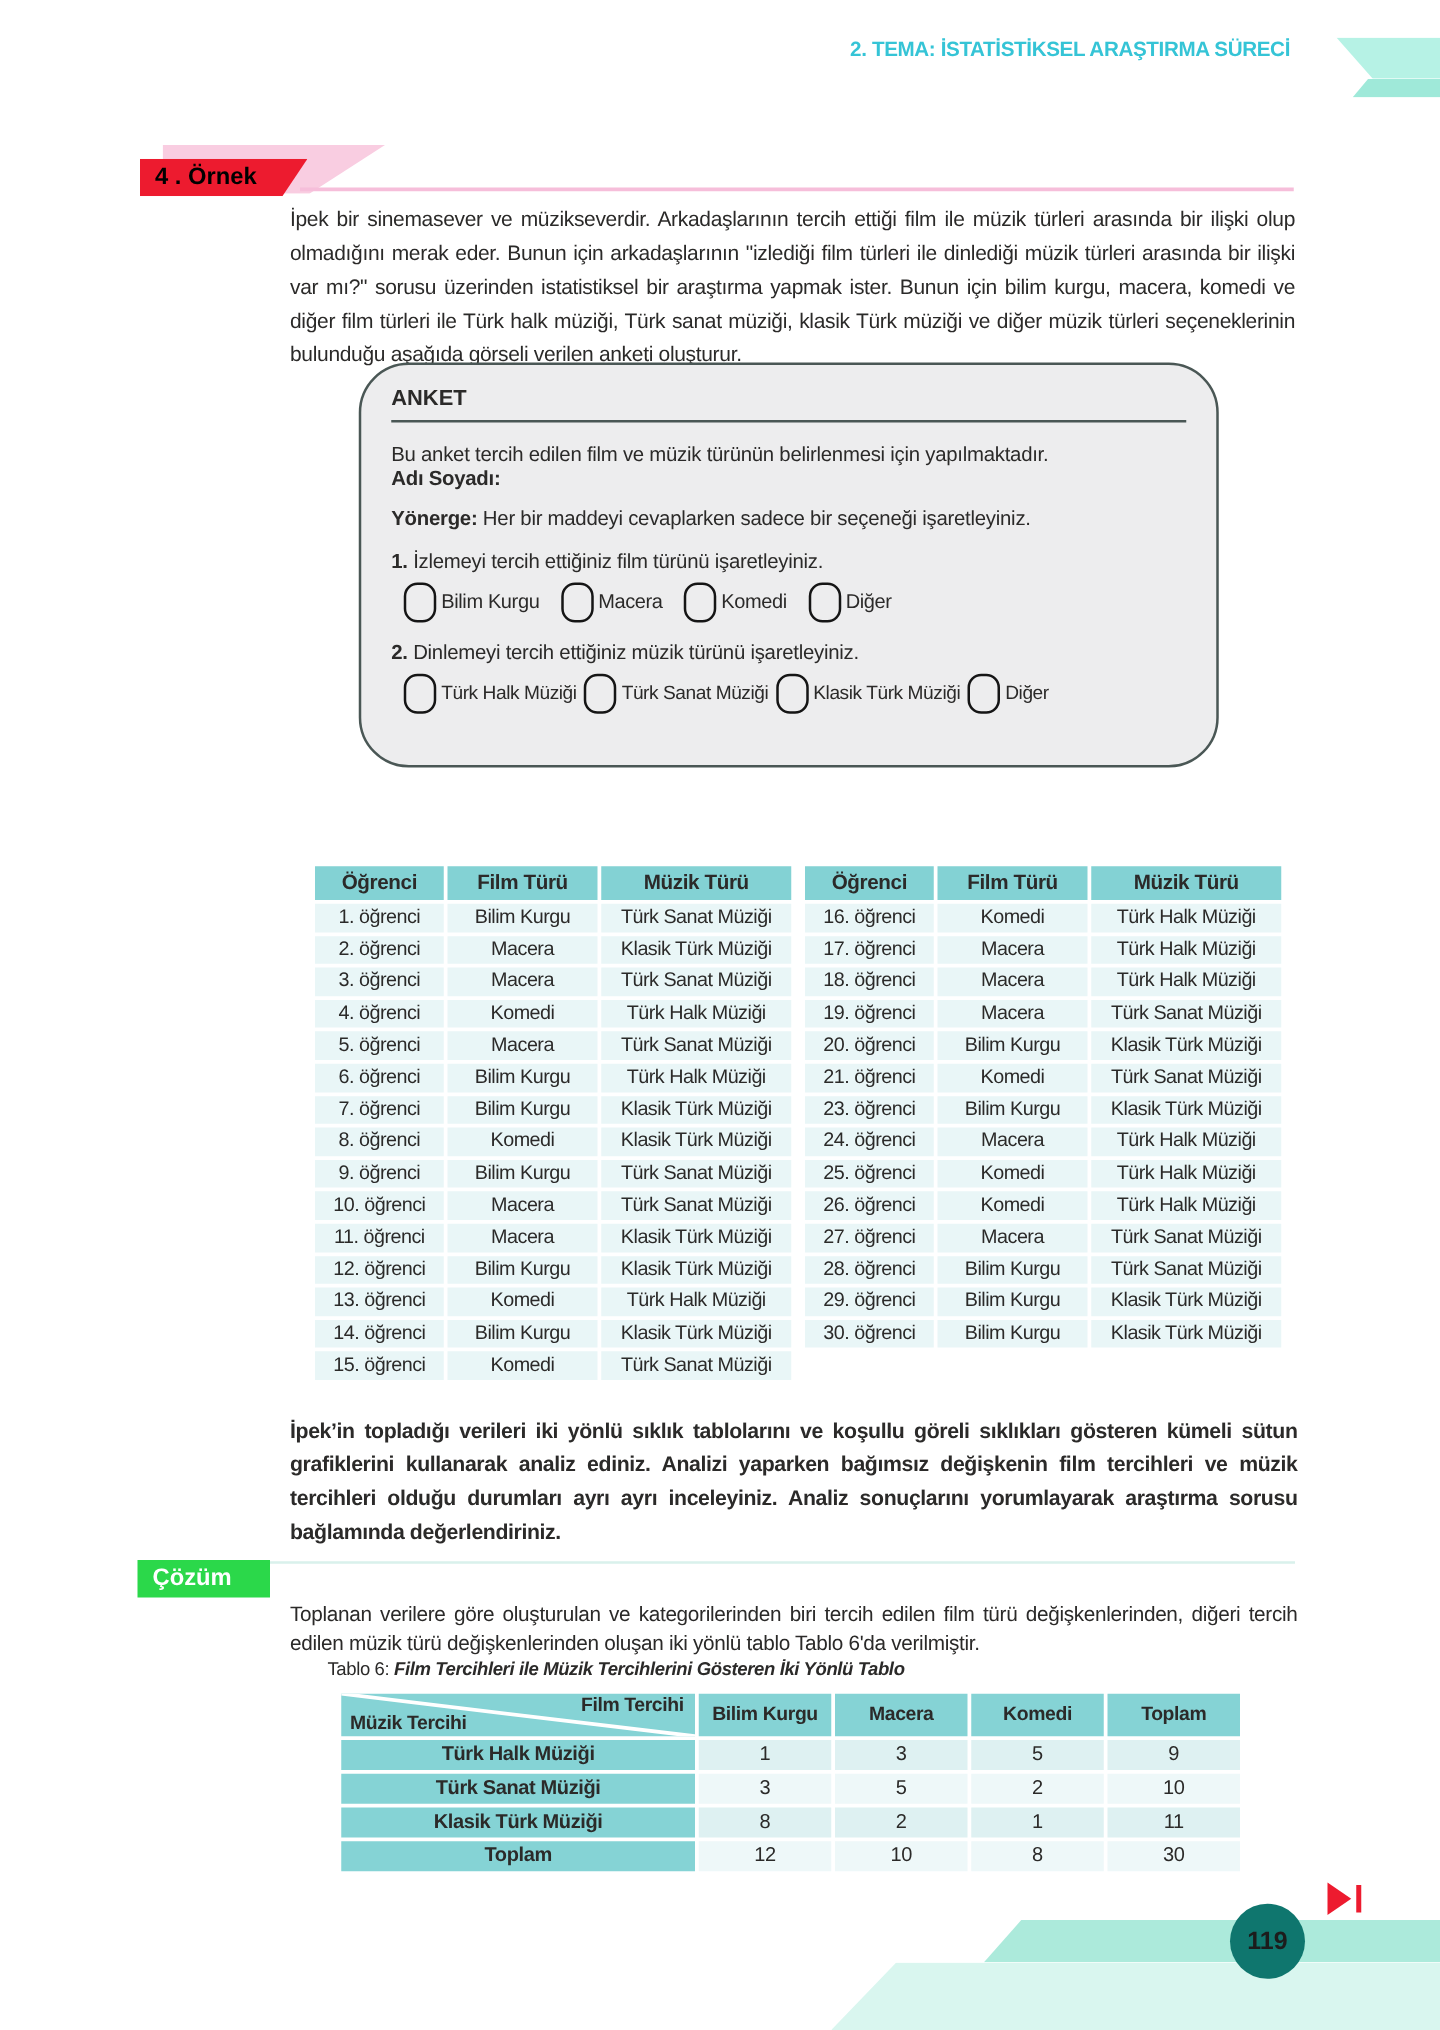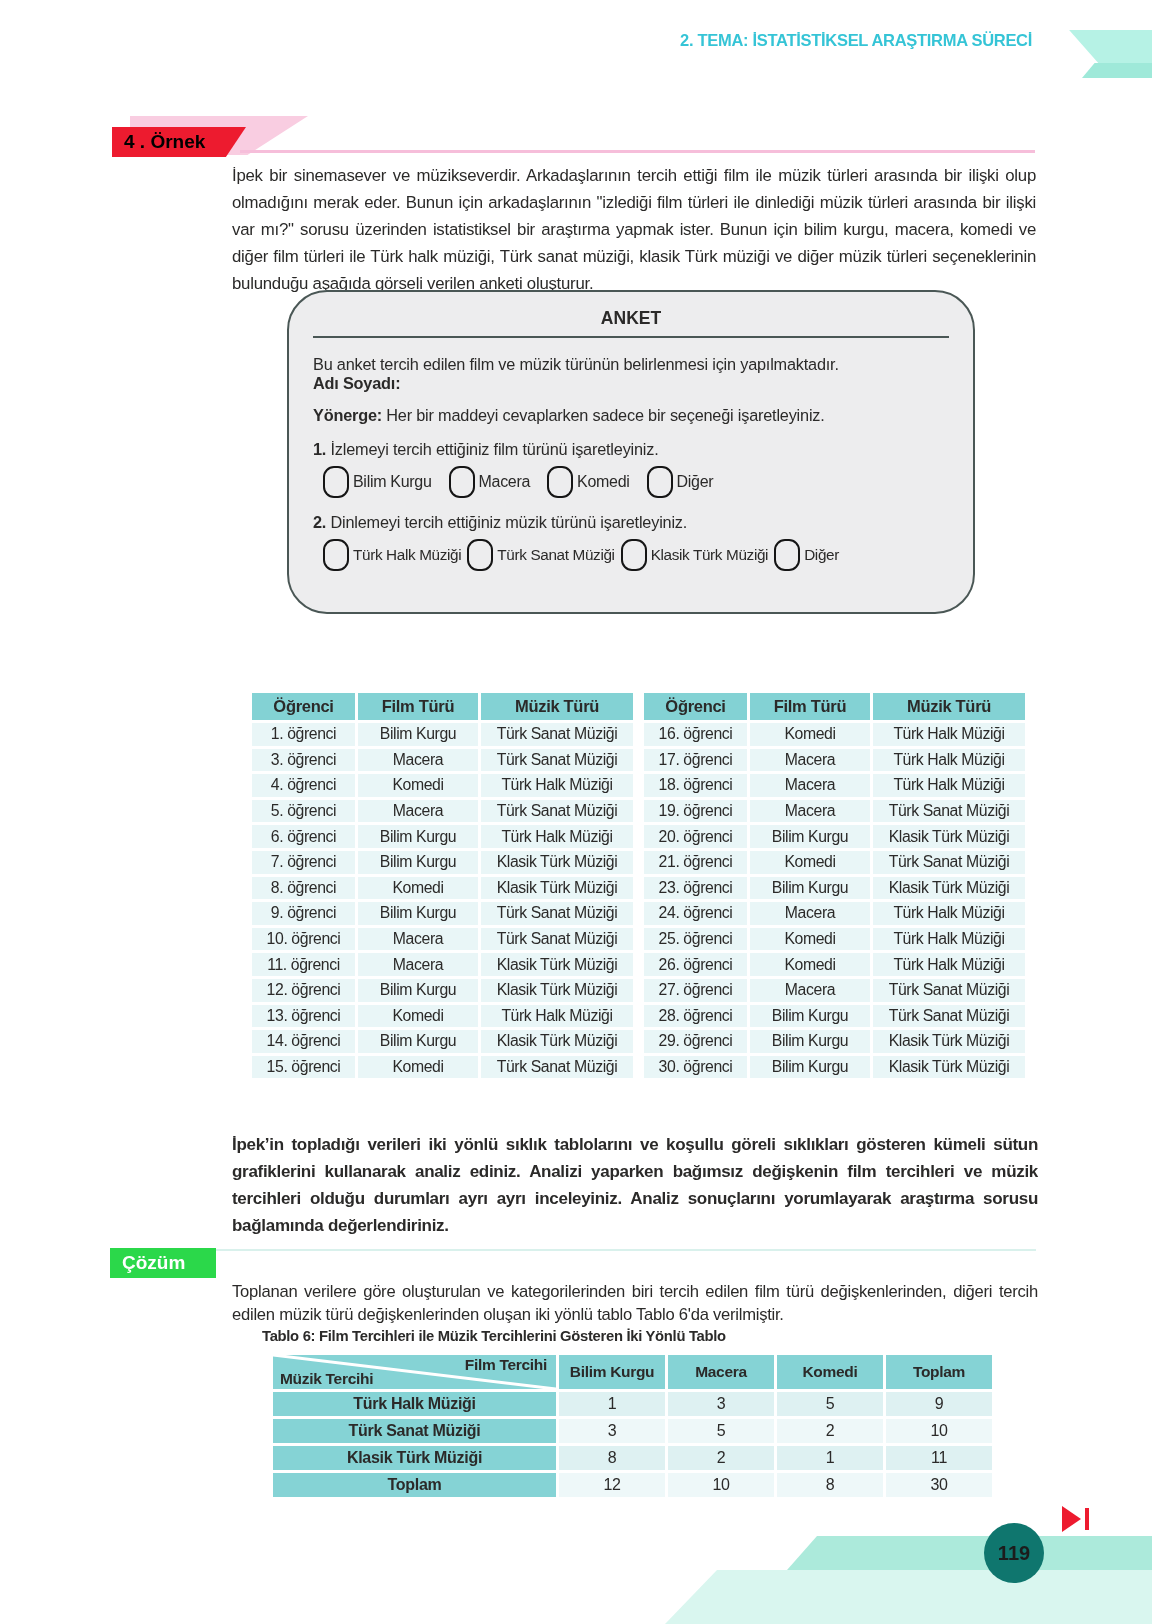--- a/index.html
+++ b/index.html
@@ -23,21 +23,21 @@
                clip-path:polygon(0 0,100% 0,85% 100%,0 100%);color:#000000;font-weight:bold;
                font-size:19px;display:flex;align-items:center;padding-left:12px;box-sizing:border-box;}
 
   .intro{position:absolute;left:232px;top:162px;width:804px;font-size:16.8px;line-height:27px;
          text-align:justify;letter-spacing:-0.25px;}
 
   
   .anket{position:absolute;left:287px;top:290px;width:688px;height:324px;background:#ededee;
          border:2.5px solid #4a5755;border-radius:40px;box-sizing:border-box;
          padding:12px 24px 0 24px;overflow:hidden;}
-  .anket-title{text-align:center;font-weight:bold;font-size:17.5px;margin-top:4px;}
+  .anket-title{font-weight:bold;font-size:17.5px;margin-top:4px;}
   .anket-rule{height:2px;background:#4a5755;margin:7px 0 0 0;}
   .anket p{font-size:16.3px;letter-spacing:-0.2px;}
   .anket-desc{margin-top:17px;}
   .anket-name{}
   .anket-yonerge{margin-top:13px;}
   .anket-q{margin-top:15px;}
   .b{font-weight:bold;}
   .opts{display:flex;align-items:center;margin:7px 0 0 10px;gap:17px;}
   .opts2{gap:6px;}
   .opt{display:inline-flex;align-items:center;white-space:nowrap;}
@@ -63,22 +63,22 @@
         line-height:27px;text-align:justify;letter-spacing:-0.3px;}
 
   
   .cozum-line{position:absolute;left:210px;top:1249px;width:826px;height:2px;background:#d9f1ec;}
   .cozum-badge{position:absolute;left:110px;top:1248px;width:106px;height:30px;background:#2bd84a;
                color:#fff;font-weight:bold;font-size:19px;display:flex;align-items:center;
                padding-left:12px;box-sizing:border-box;}
   .cozum-text{position:absolute;left:232px;top:1280px;width:806px;font-size:16.6px;
               line-height:23px;text-align:justify;letter-spacing:-0.25px;}
   .caption{position:absolute;left:262px;top:1328px;font-size:14.8px;letter-spacing:-0.3px;}
-  .cap-b{font-weight:bold;text-align:right;}
-  .cap-i{font-weight:bold;}
+  .cap-b{font-weight:normal;text-align:right;}
+  .cap-i{font-weight:bold;font-style:italic;}
 
   
   .t6{position:absolute;left:270px;top:1352px;table-layout:fixed;}
   .t6 th,.t6 td{letter-spacing:-0.3px;}
   .t6 .hval{background:#85d3d5;font-weight:bold;font-size:15.5px;height:34px;padding:0 2px;}
   .t6 .corner{background:#85d3d5;position:relative;height:34px;padding:0;}
   .corner svg{position:absolute;left:0;top:0;width:100%;height:100%;}
   .corner-top{position:absolute;top:1px;right:9px;font-weight:bold;font-size:15.5px;}
   .corner-bottom{position:absolute;bottom:1px;left:7px;font-weight:bold;font-size:15.5px;}
   .t6 .lab{background:#85d3d5;font-weight:bold;font-size:16px;height:22px;text-align:center;}
@@ -184,20 +184,25 @@
           <th>Öğrenci</th>
           <th>Film Türü</th>
           <th>Müzik Türü</th>
         </tr>
       </thead>
     <tbody id="left-body">
         <tr>
           <td>1. öğrenci</td>
           <td>Bilim Kurgu</td>
           <td>Türk Sanat Müziği</td>
+        </tr>
+        <tr>
+          <td>2. öğrenci</td>
+          <td>Macera</td>
+          <td>Klasik Türk Müziği</td>
         </tr>
         <tr>
           <td>3. öğrenci</td>
           <td>Macera</td>
           <td>Türk Sanat Müziği</td>
         </tr>
         <tr>
           <td>4. öğrenci</td>
           <td>Komedi</td>
           <td>Türk Halk Müziği</td>

